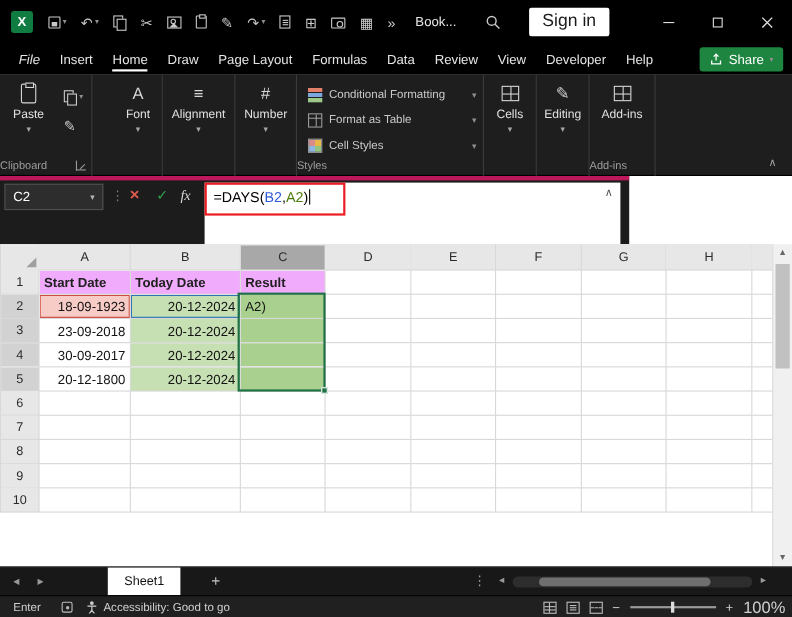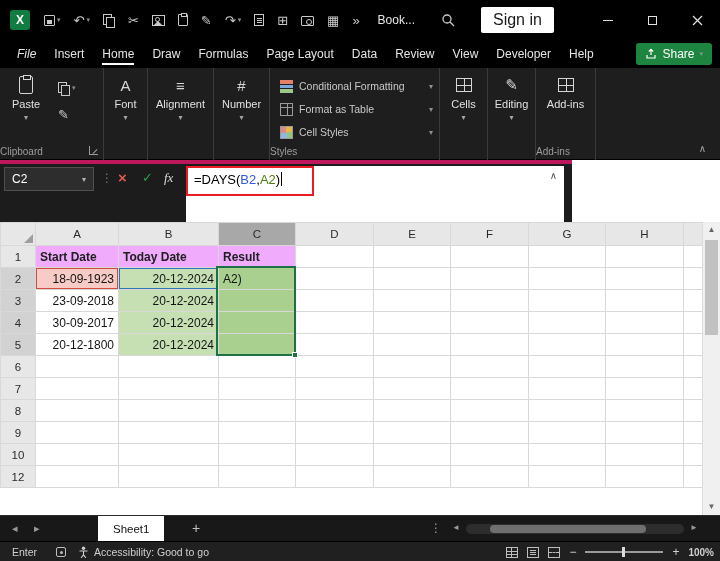--- a/index.html
+++ b/index.html
@@ -45,21 +45,21 @@
              display:flex; align-items:center; color:#e4e4e4; font-size:12px; }
   .mtab { height:28px; line-height:28px; padding:0 9px; position:relative; cursor:default; }
   .mtab:first-child { margin-left:8px;font-style:italic; }
   .mtab.active::after { content:""; position:absolute; left:9px; right:9px; bottom:3px; height:2px; background:#fff; }
   .share { position:absolute; right:8px; top:3px; height:22px; background:#1D8540; color:#fff;
            border-radius:3px; display:flex; align-items:center; gap:5px; padding:0 9px; font-size:12px; }
 
   
   .ribbon { position:absolute; top:68px; left:0; width:720px; height:92px; background:#1e1e1e; border-bottom:1px solid #000; }
   .rg { position:absolute; top:0; height:92px; border-right:1px solid #3a3a3a; }
-  .rg-clip   { left:0;   width:104px; }
+  .rg-clip   { left:0;   width:84px; }
   .rg-font   { left:104px; width:44px; }
   .rg-align  { left:148px; width:66px; }
   .rg-num    { left:214px; width:56px; }
   .rg-styles { left:270px; width:170px; }
   .rg-cells  { left:440px; width:48px; }
   .rg-edit   { left:488px; width:48px; }
   .rg-add    { left:536px; width:60px; }
   .bigbtn { position:absolute; left:0; right:0; top:7px; display:flex; flex-direction:column;
             align-items:center; gap:3px; color:#e0e0e0; }
   .bicon { height:20px; display:flex; align-items:center; justify-content:center; font-size:15px; color:#d5d5d5; }
@@ -161,21 +161,21 @@
   .a11y { position:absolute; left:78px; top:4px; display:flex; align-items:center; gap:5px; }
   .sright { position:absolute; right:6px; top:0; height:20px; display:flex; align-items:center; gap:9px; }
   .vico { width:12px; height:11px; border:1px solid #bdbdbd; position:relative; display:inline-block; }
   .v-normal::before { content:""; position:absolute; top:0; bottom:0; left:4px; width:1px; background:#bdbdbd; }
   .v-normal::after  { content:""; position:absolute; left:0; right:0; top:3px; height:1px; background:#bdbdbd; box-shadow:0 3px 0 #bdbdbd; }
   .v-layout::after  { content:""; position:absolute; left:2px; right:2px; top:2px; height:1px; background:#bdbdbd; box-shadow:0 2px 0 #bdbdbd, 0 4px 0 #bdbdbd; }
   .v-break::after   { content:""; position:absolute; left:0; right:0; top:4px; border-top:1px dashed #bdbdbd; }
   .zbtn { font-size:12px; color:#cfcfcf; }
   .ztrack { width:78px; height:2px; background:#9a9a9a; position:relative; }
   .zthumb { position:absolute; left:37px; top:-4px; width:3px; height:10px; background:#dcdcdc; }
-  .zlabel { font-size:10px;font-weight:bold; }
+  .zlabel { font-size:15px; }
 </style>
 </head>
 <body>
 
 <div id="app">
 
   <div class="titlebar">
     <div class="logo">
         <span>X</span>
       </div>
@@ -245,22 +245,22 @@
           </svg>
       </span>
     </span>
   </div>
 
   <div class="menubar">
     <span class="mtab">File</span>
     <span class="mtab">Insert</span>
     <span class="mtab active">Home</span>
     <span class="mtab">Draw</span>
+    <span class="mtab">Page Layout</span>
     <span class="mtab">Formulas</span>
-    <span class="mtab">Page Layout</span>
     <span class="mtab">Data</span>
     <span class="mtab">Review</span>
     <span class="mtab">View</span>
     <span class="mtab">Developer</span>
     <span class="mtab">Help</span>
     <span class="share">
       <svg width="12" height="12" viewBox="0 0 12 12">
           <path d="M2 7v3h8V7" fill="none" stroke="#fff" stroke-width="1.2"></path>
           <line x1="6" y1="1.5" x2="6" y2="7" stroke="#fff" stroke-width="1.2"></line>
           <path d="M3.8 3.5 L6 1.3 L8.2 3.5" fill="none" stroke="#fff" stroke-width="1.2"></path>
@@ -514,32 +514,20 @@
         <td class="c"></td>
             <td class="c"></td>
             <td class="c"></td>
             <td class="c"></td>
             <td class="c"></td>
             <td class="c"></td>
             <td class="c"></td>
             <td class="c"></td>
             <td class="c"></td>
       </tr>
-      <tr>
-        <th class="rh">12</th>
-        <td class="c"></td>
-            <td class="c"></td>
-            <td class="c"></td>
-            <td class="c"></td>
-            <td class="c"></td>
-            <td class="c"></td>
-            <td class="c"></td>
-            <td class="c"></td>
-            <td class="c"></td>
-      </tr>
     </tbody>
       </table>
     <div class="selbox">
       <span class="fillhandle"></span>
     </div>
   </div>
 
   <div class="vscroll">
     <span class="vsa up">▲</span>
     <span class="vthumb"></span>

